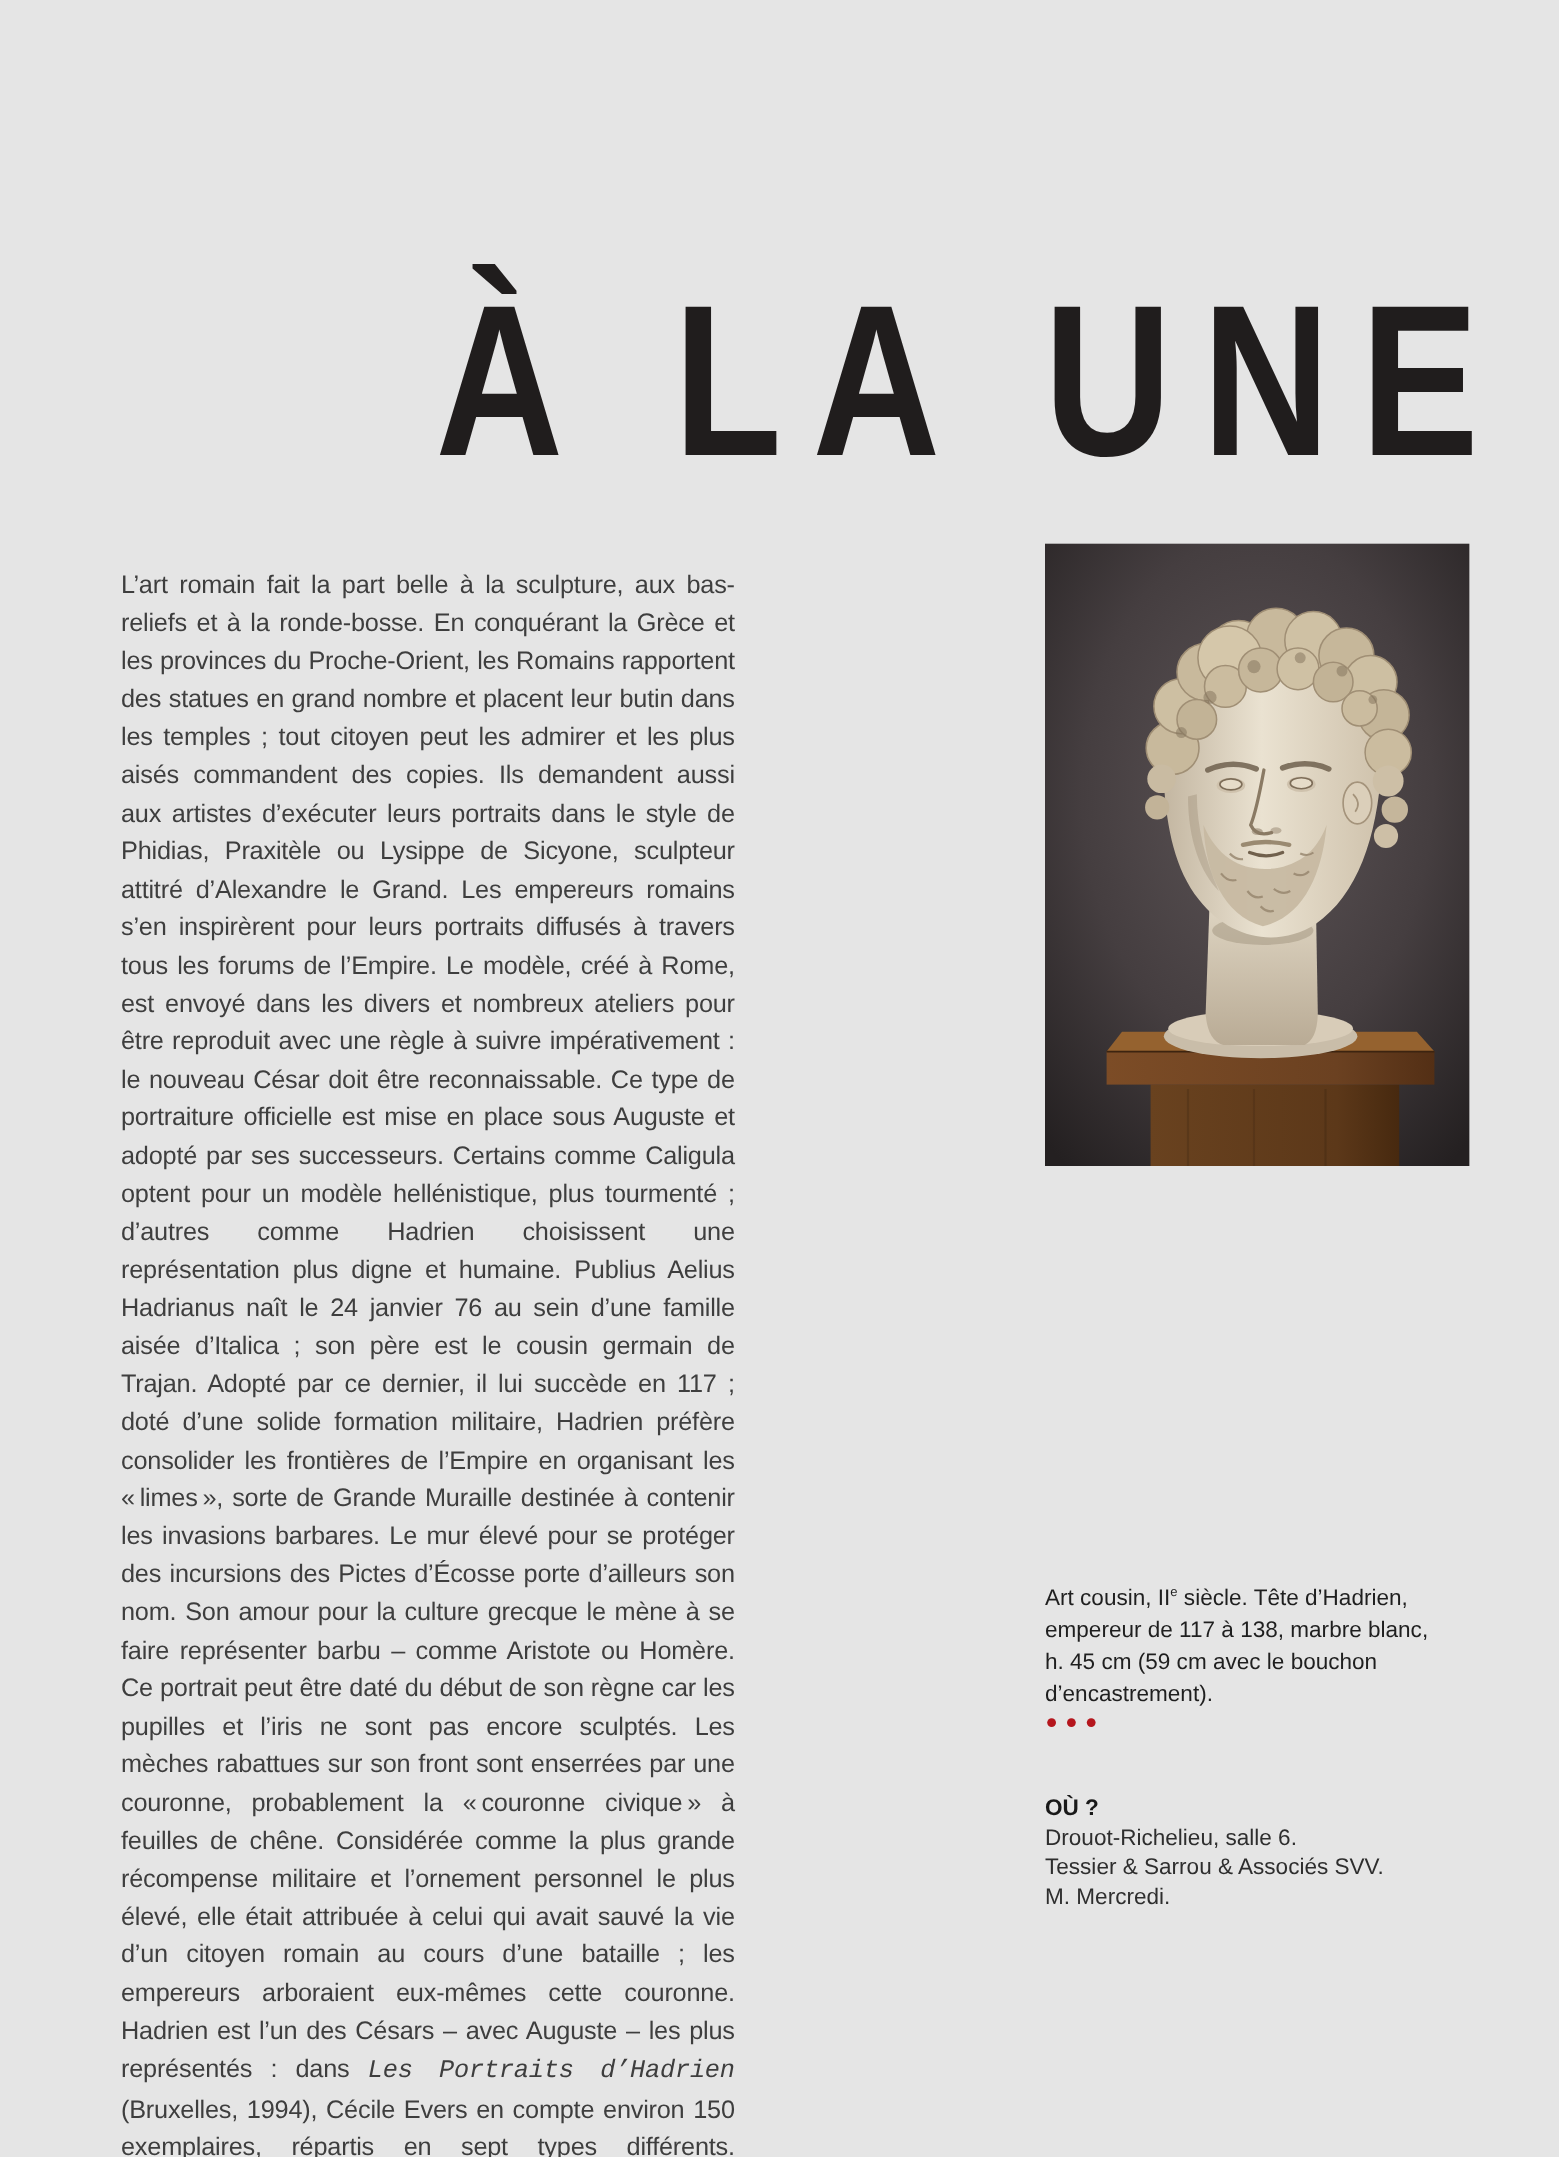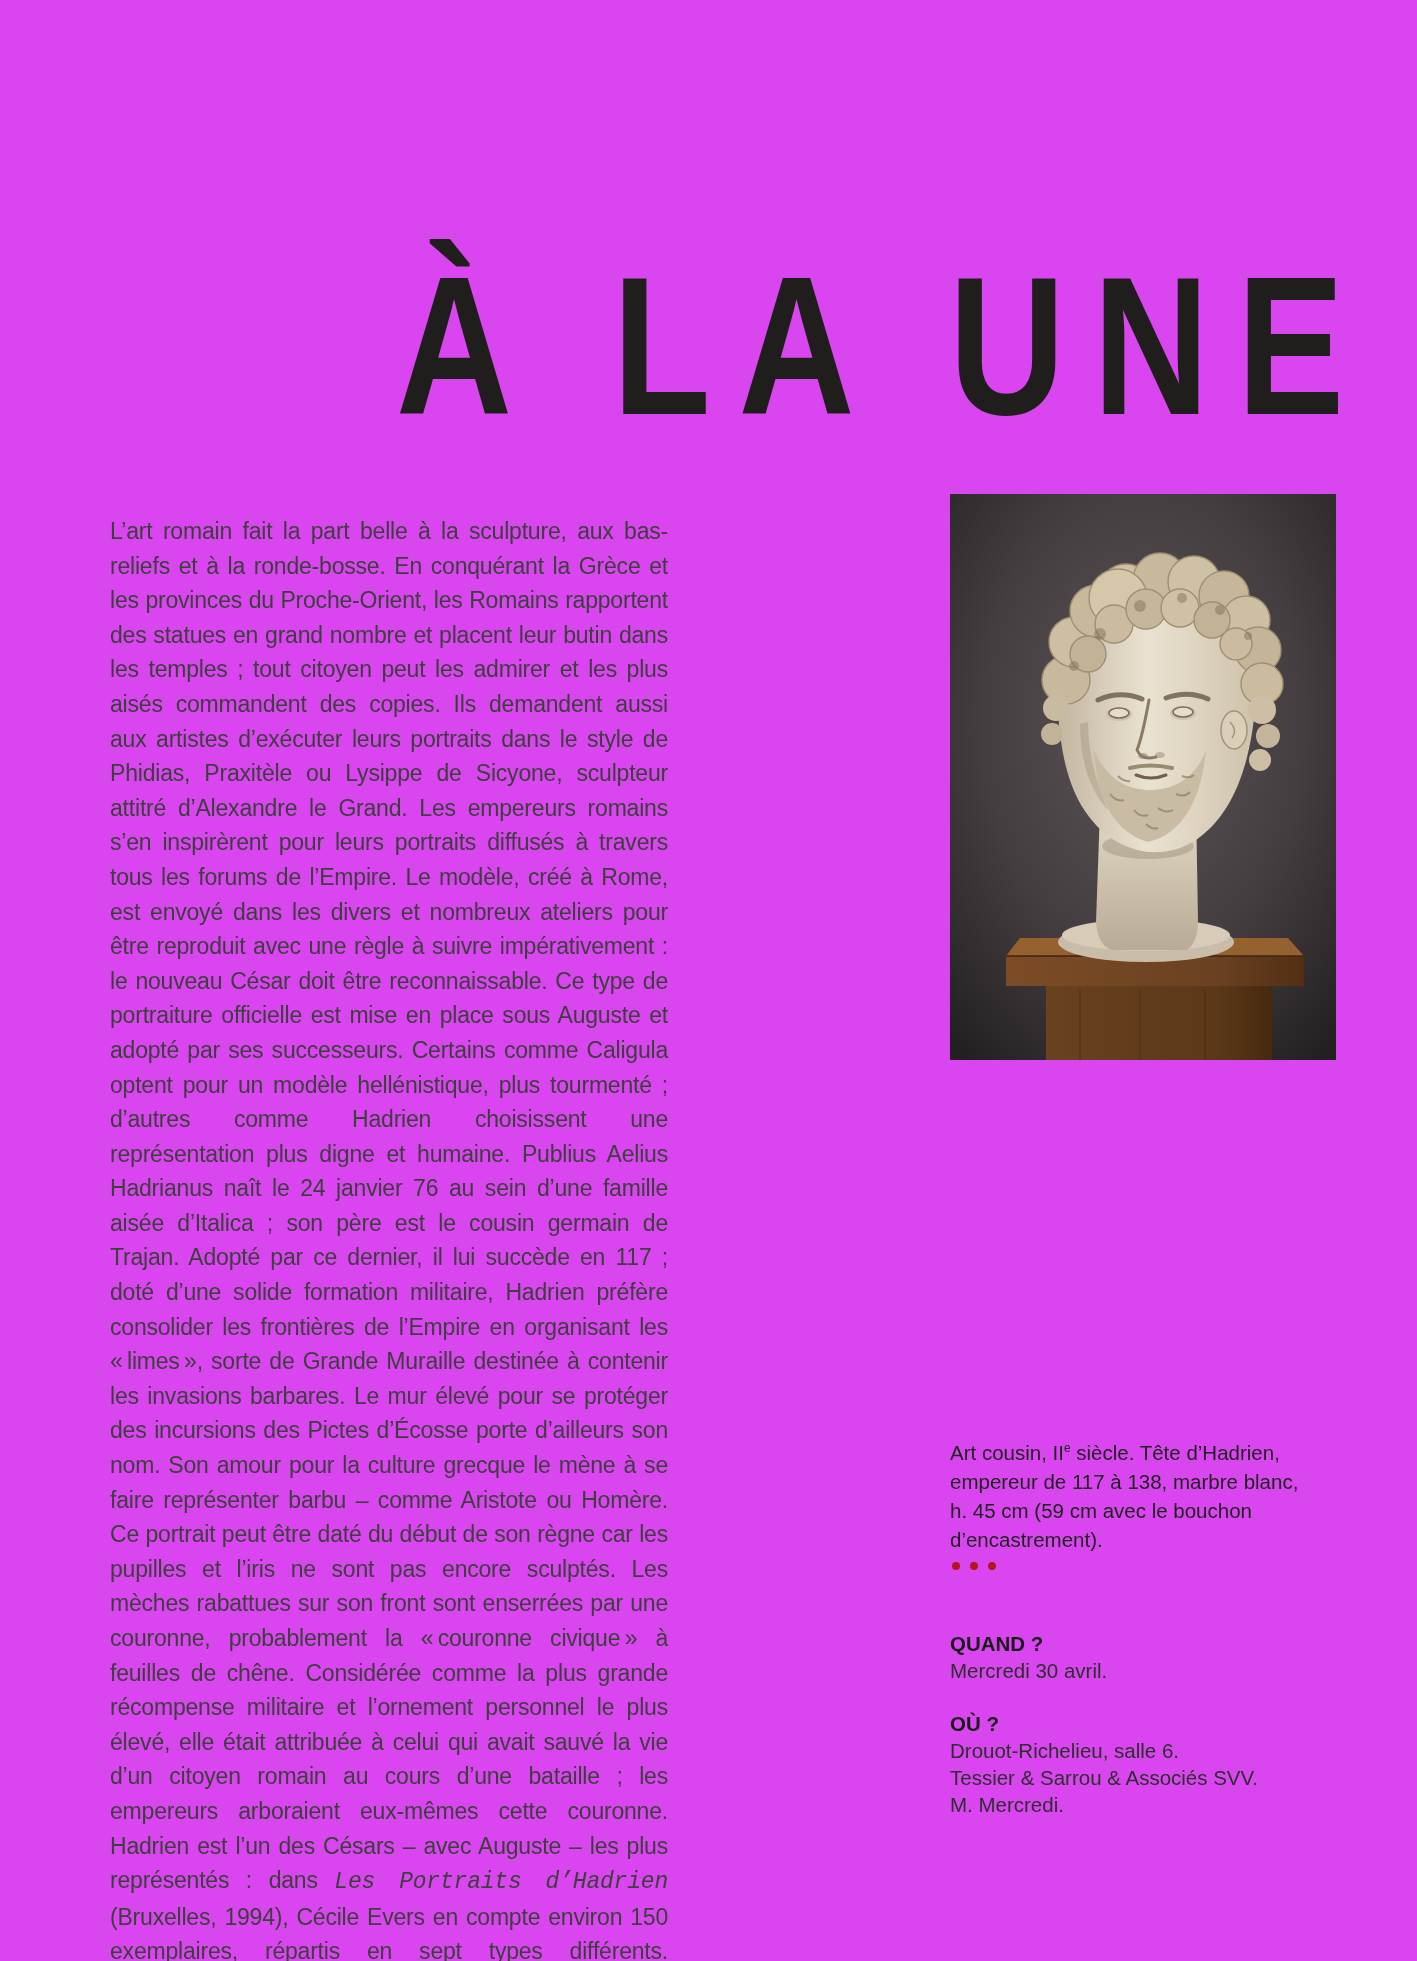--- a/index.html
+++ b/index.html
@@ -1,19 +1,19 @@
 <!DOCTYPE html>
 <html><head>
 <meta charset="utf-8">
 <style>
   html,body{margin:0;padding:0;background:#ffffff;}
   .page{
     position:relative;
     width:1417px;height:1961px;
-    background:#d946ef;
+    background:#e5e5e5;
     font-family:"Liberation Sans", sans-serif;
     overflow:hidden;
   }
   .headline{
     position:absolute;
     left:396px;top:118px;
     font-size:196px;
     font-weight:700;
     line-height:196px;
     letter-spacing:34px;
@@ -207,24 +207,20 @@
   </div>
 
   <div class="red-dots">
     <i></i>
     <i></i>
     <i></i>
   </div>
 
   <div class="details">
     <div class="section">
-      <h3>QUAND ?</h3>
-      <p>Mercredi 30 avril.</p>
-    </div>
-    <div class="section">
       <h3>OÙ ?</h3>
       <p>Drouot-Richelieu, salle 6.</p>
       <p>Tessier &amp; Sarrou &amp; Associés SVV.</p>
       <p>M. Mercredi.</p>
     </div>
   </div>
 
 </div>
 
 </body></html>

